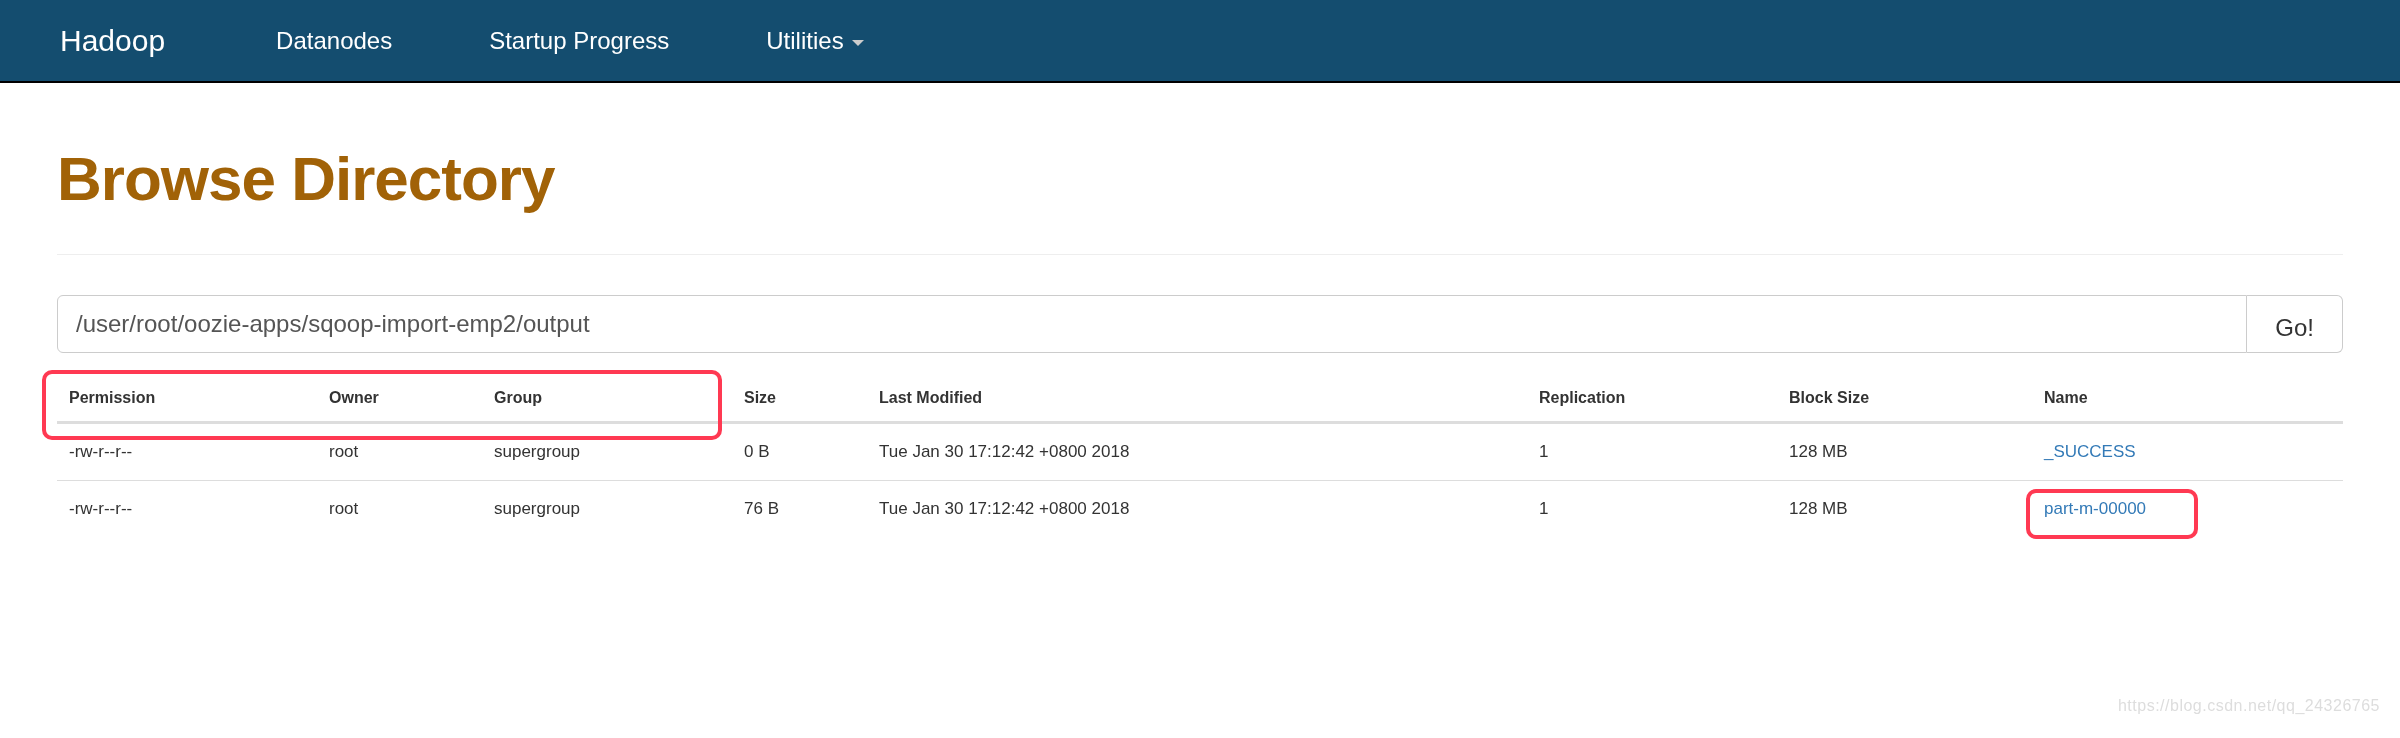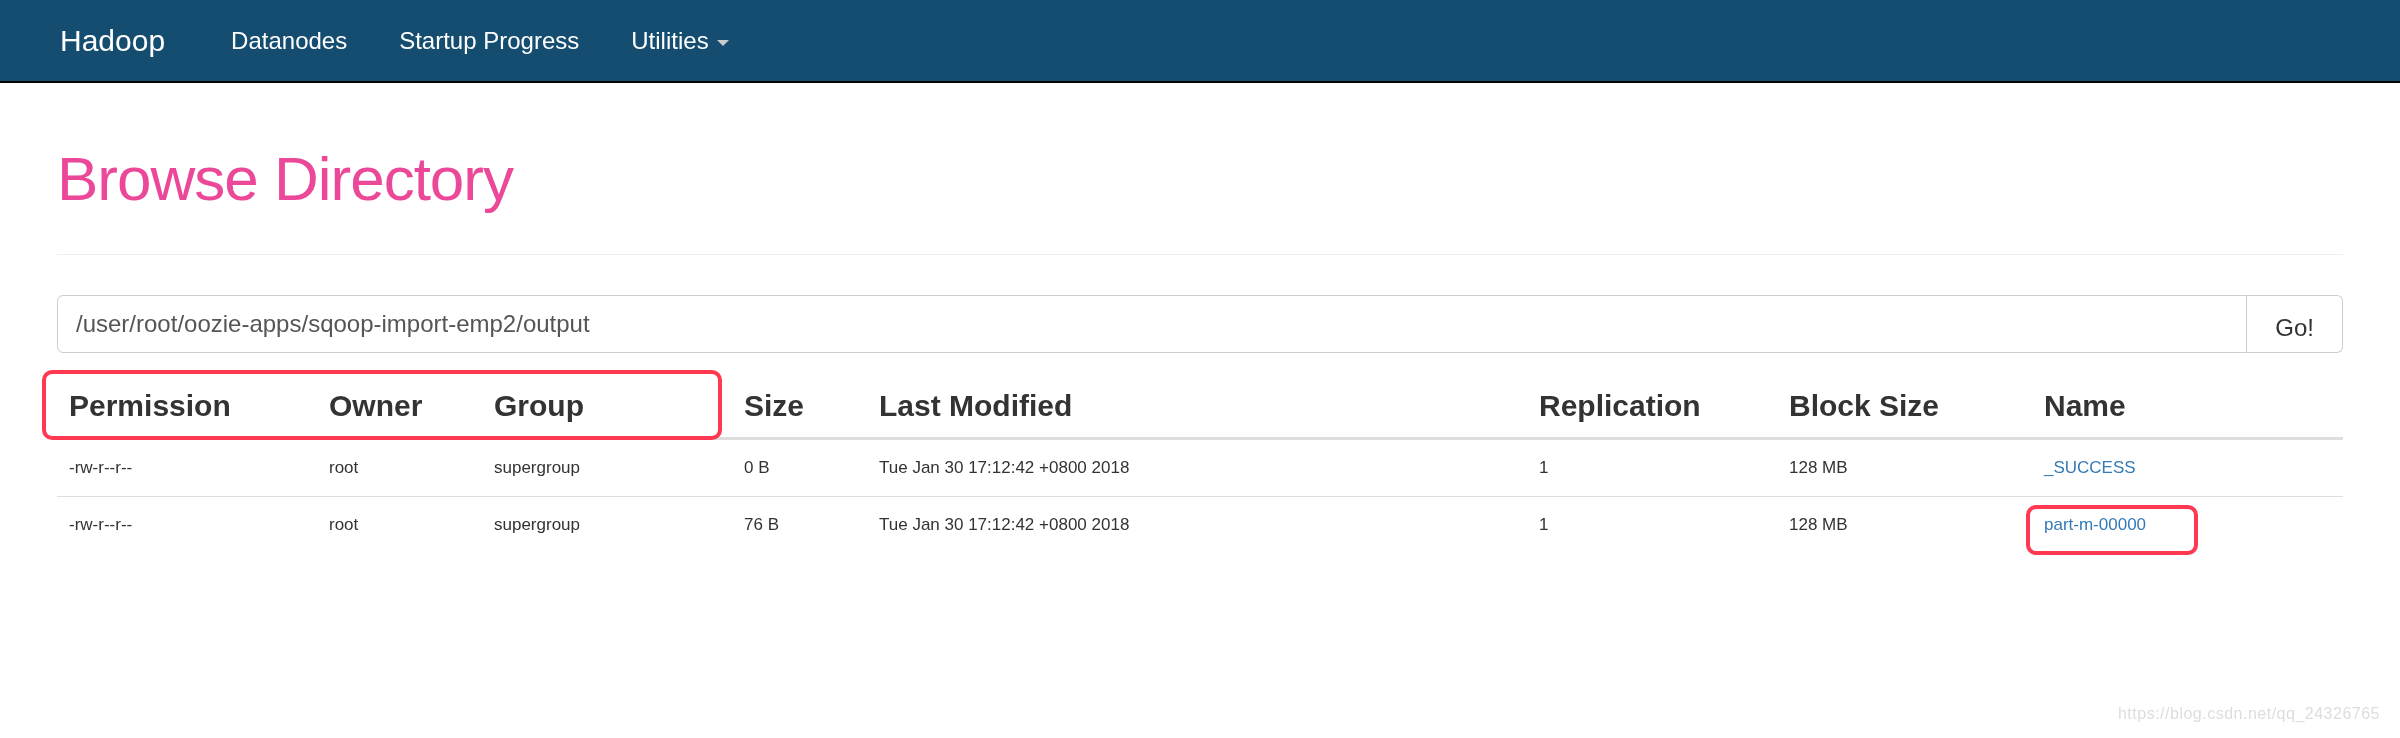--- a/index.html
+++ b/index.html
@@ -13,20 +13,21 @@
       background: #fff;
       width: 2400px;
     }
     .navbar {
       background: #144d6f;
       height: 83px;
       display: flex;
       align-items: center;
       padding: 0 60px;
       border-bottom: 2px solid #000;
+      gap: 45px;
     }
     .brand {
       color: #fff;
       font-size: 30px;
       font-weight: 500;
       margin-right: 40px;
     }
     .nav-item {
       color: #fff;
       font-size: 24px;
@@ -48,22 +49,22 @@
       border-left: 6px solid transparent;
       border-right: 6px solid transparent;
       border-top: 6px solid #ccc;
       margin-top: 4px;
     }
     .content {
       padding: 0 57px;
     }
     .page-title {
       font-size: 62px;
-      font-weight: 400;
-      color: #ec4899;
+      font-weight: 700;
+      color: #a16207;
       margin-top: 60px;
       margin-bottom: 40px;
       letter-spacing: -1px;
     }
     hr.divider {
       border: none;
       border-top: 1px solid #eee;
       margin-bottom: 40px;
     }
     .input-group {
@@ -101,21 +102,21 @@
       border-radius: 0 6px 6px 0;
       cursor: pointer;
       color: #333;
     }
     table {
       width: 100%;
       border-collapse: collapse;
     }
     th {
       text-align: left;
-      font-size: 30px;
+      font-size: 16px;
       font-weight: 700;
       color: #333;
       padding: 14px 12px;
       border-bottom: 3px solid #ddd;
     }
     td {
       font-size: 17px;
       color: #333;
       padding: 18px 12px;
       border-top: 1px solid #ddd;
@@ -133,21 +134,21 @@
       border-radius: 10px;
       pointer-events: none;
       left: -6px;
       top: 8px;
       width: 172px;
       height: 50px;
     }
     .watermark {
       position: absolute;
       right: 20px;
-      bottom: 15px;
+      bottom: 23px;
       font-size: 16px;
       color: #ddd;
       letter-spacing: 0.5px;
     }
     .wrapper {
       position: relative;
       width: 2400px;
       height: 738px;
     }
   </style>

